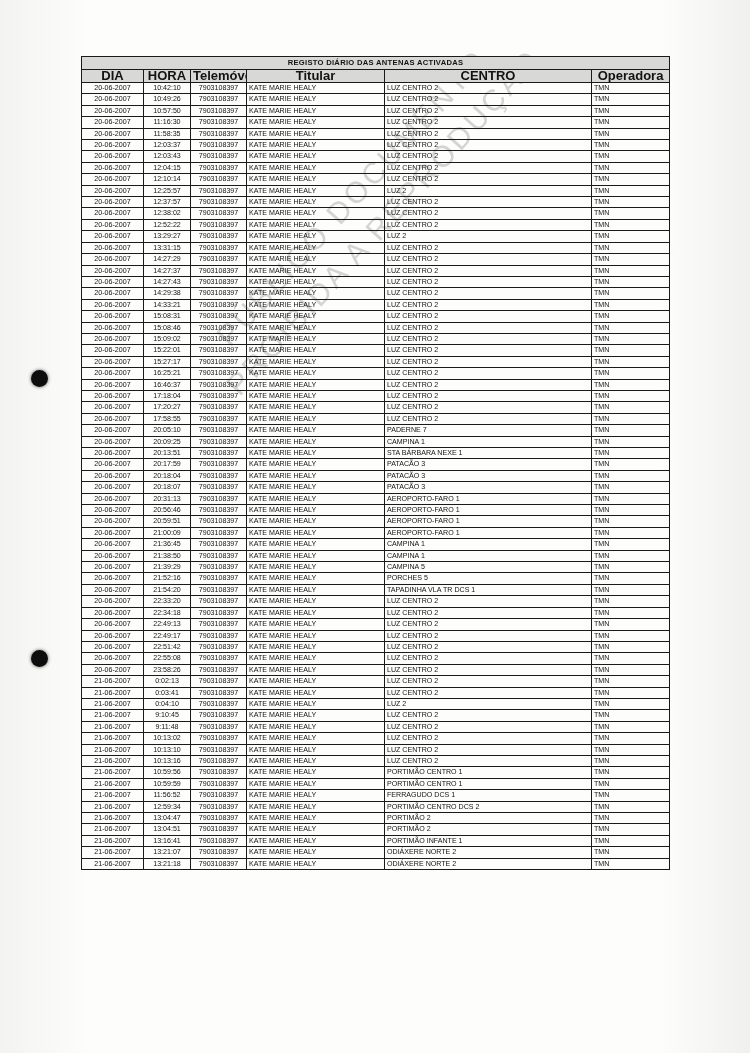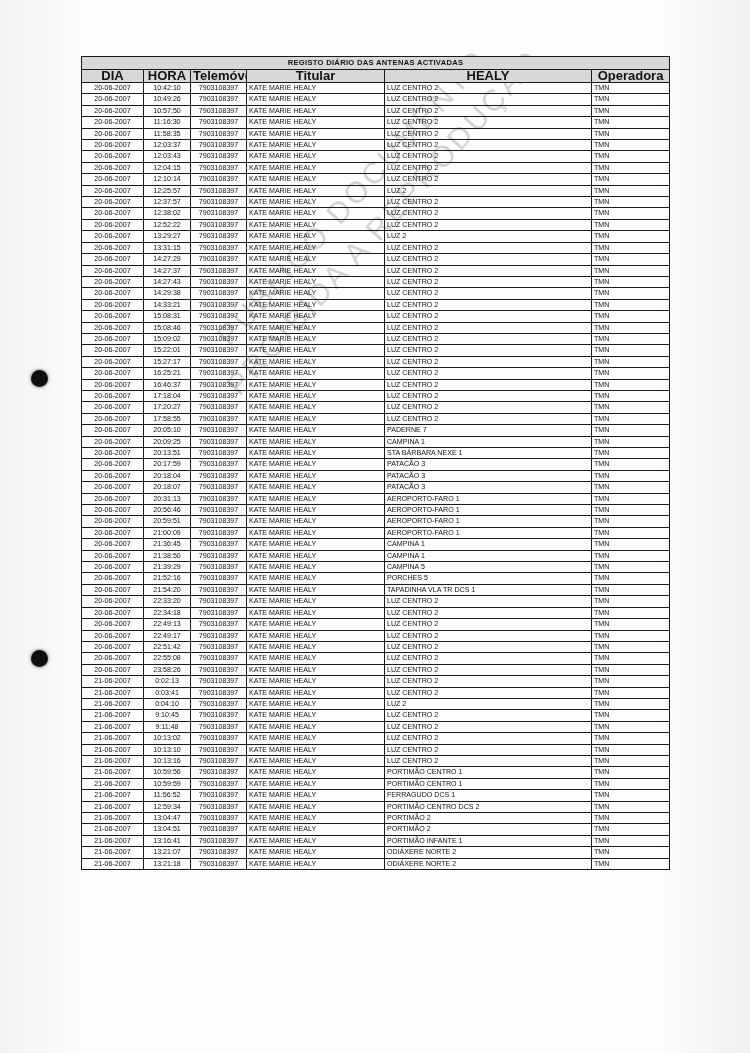--- a/index.html
+++ b/index.html
@@ -143,21 +143,21 @@
       </colgroup>
       <tbody id="table-body">
         <tr class="title-row">
           <td colspan="6">REGISTO DIÁRIO DAS ANTENAS ACTIVADAS</td>
         </tr>
         <tr class="head-row">
           <td>DIA</td>
           <td>HORA</td>
           <td>Telemóvel</td>
           <td>Titular</td>
-          <td>HEALY</td>
+          <td>CENTRO</td>
           <td>Operadora</td>
         </tr>
       <tr>
             <td class="dia">20-06-2007</td>
             <td class="hora">10:42:10</td>
             <td class="tel">7903108397</td>
             <td class="tit">KATE MARIE HEALY</td>
             <td class="cel">LUZ CENTRO 2</td>
             <td class="ope">TMN</td>
           </tr>

